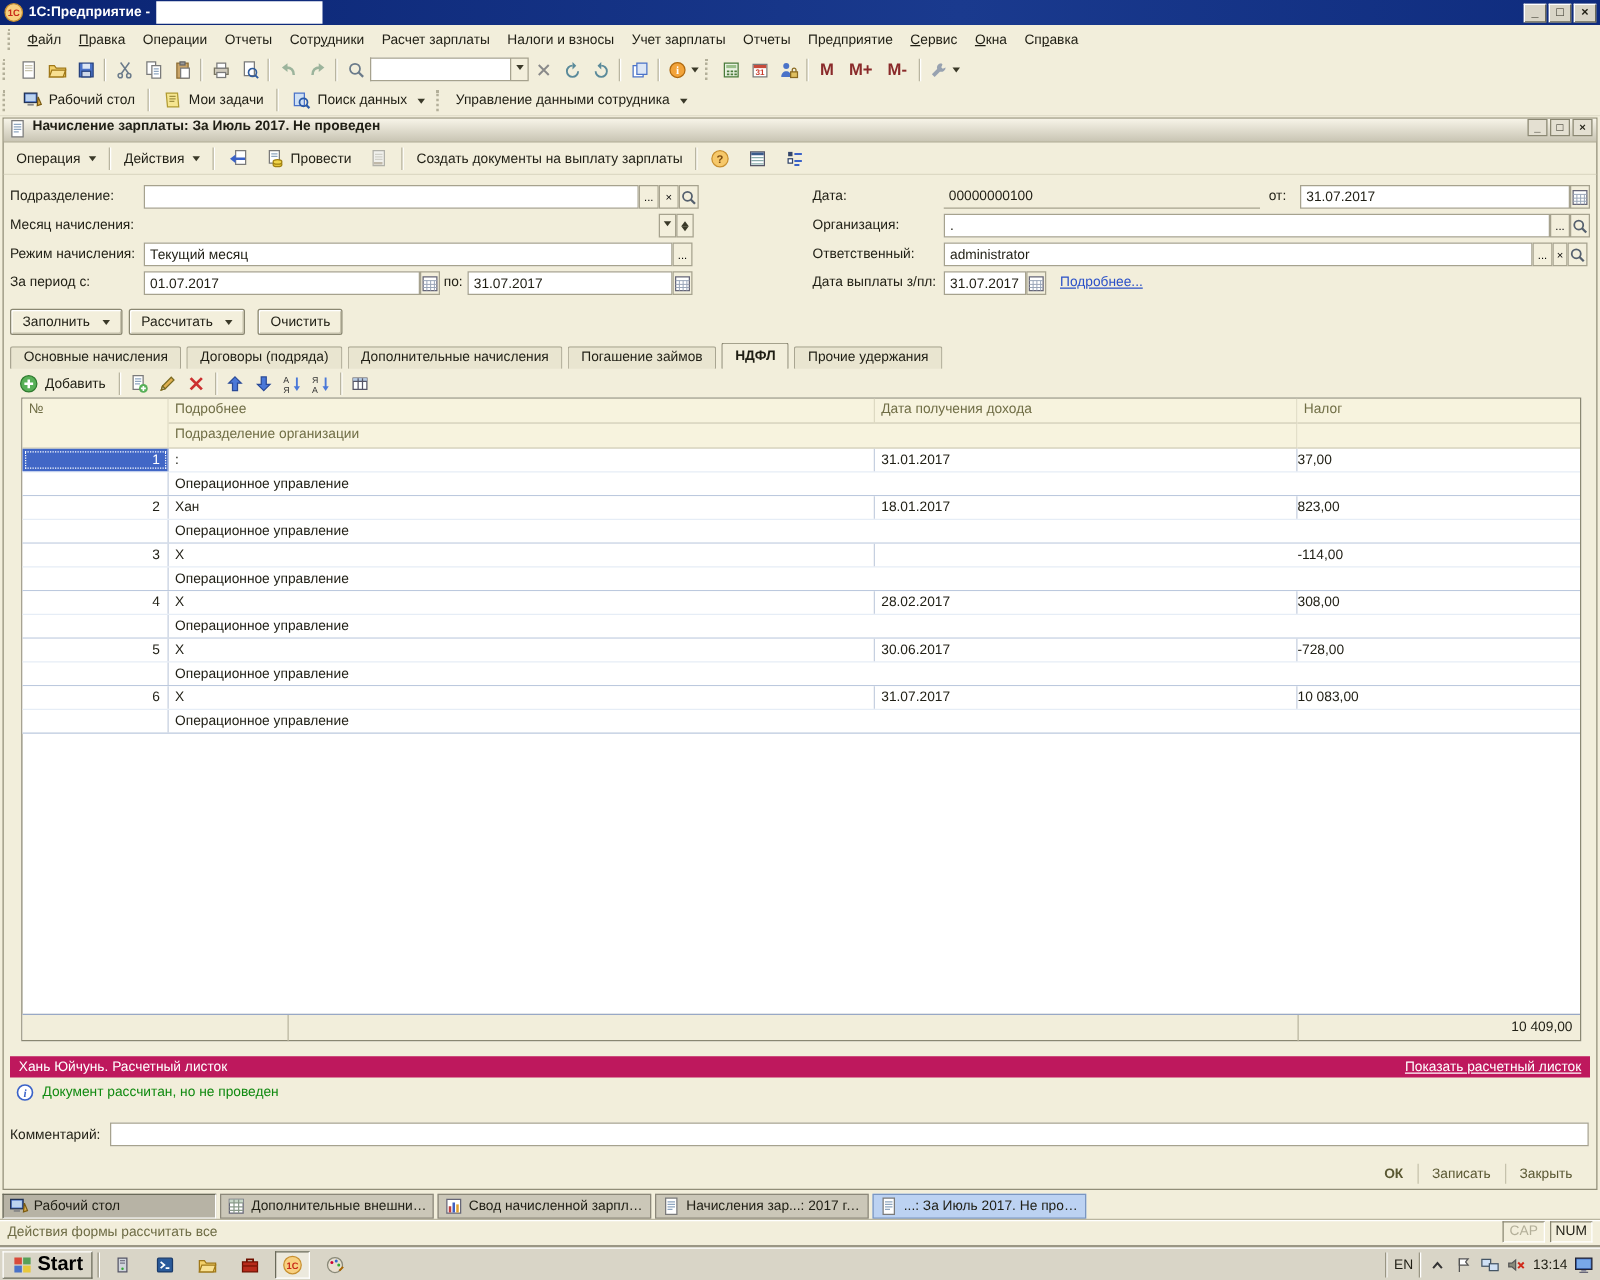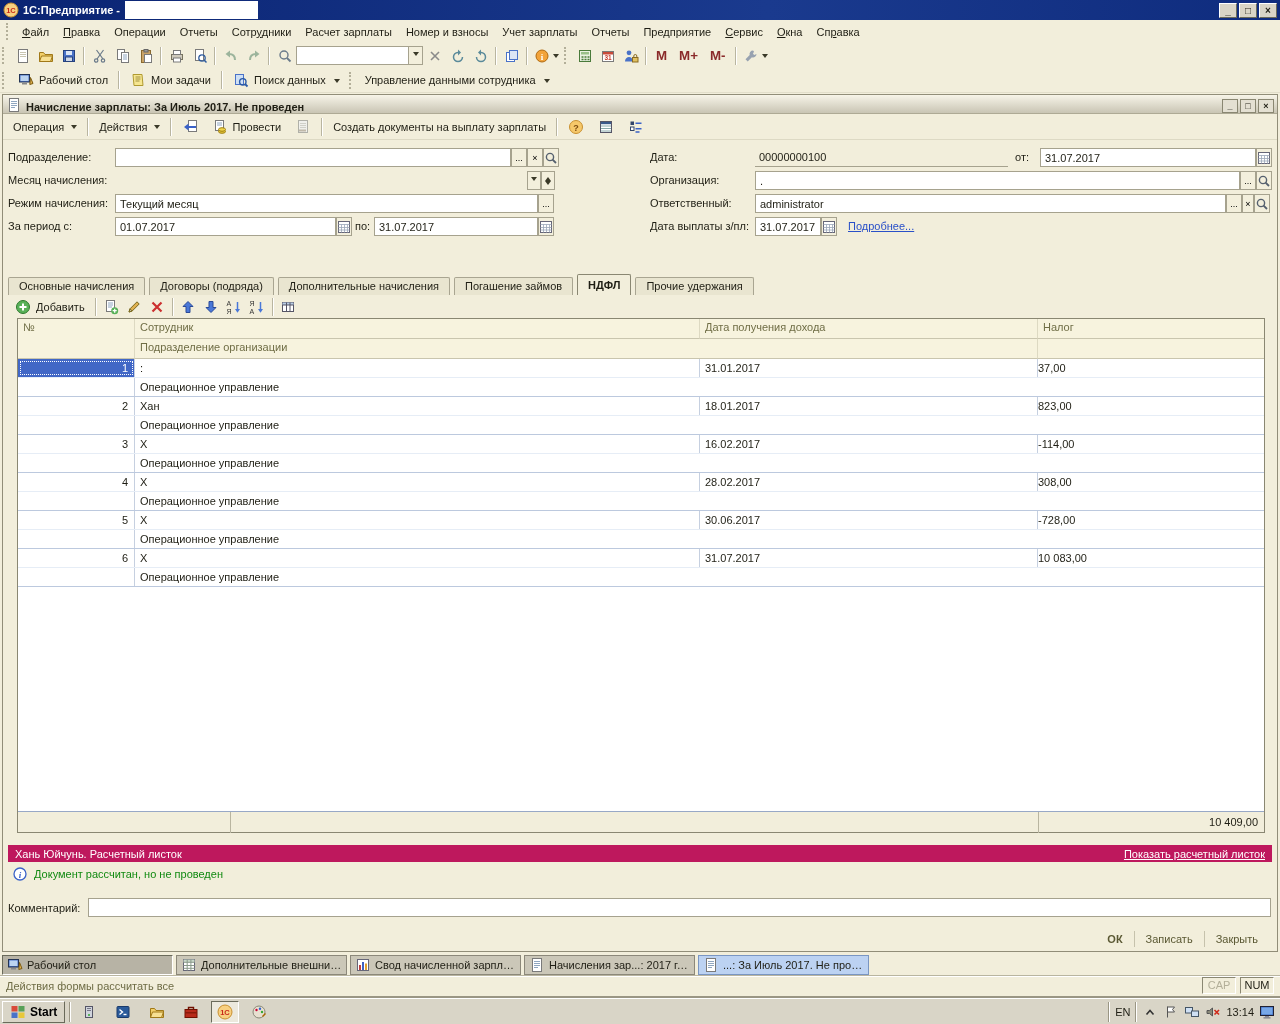--- a/index.html
+++ b/index.html
@@ -23,21 +23,21 @@
 .tbtn{min-width:23px;height:21px;display:flex;align-items:center;justify-content:center;padding:0 2px;border:1px solid transparent;background:transparent}
 .sep{width:2px;height:18px;border-left:1px solid #b9b5a0;border-right:1px solid #fff;margin:0 3px;flex:none}
 .dd{width:0;height:0;border:3px solid transparent;border-top:4px solid #3a3928;margin-left:3px;margin-top:4px}
 .combo{display:flex;align-items:center;height:19px}
 .combo input{width:112px;height:19px;border:1px solid #a6a28e;border-right:none;background:#fff;font:inherit;padding:0 3px}
 .combo .cbdd{width:15px;height:19px;border:1px solid #a6a28e;background:#f3efdc;display:flex;align-items:center;justify-content:center}
 .mbtn{font-weight:bold;color:#8a2a2a;padding:0 5px}
 .flatbtn{display:flex;align-items:center;gap:5px;height:21px;padding:0 6px;background:transparent;border:1px solid transparent;font:inherit;color:#1f1e14}
 
 .docwin{position:absolute;left:2px;top:94px;width:1276px;height:858px;border:1px solid #918d78;background:#f2eedb}
-.doctitle{height:19px;background:linear-gradient(#f7f4e8,#c9c5b4);display:flex;align-items:flex-end;gap:4px;padding:0 3px;font-weight:bold;border-bottom:1px solid #aeaa95}
+.doctitle{height:19px;background:linear-gradient(#f7f4e8,#c9c5b4);display:flex;align-items:flex-start;gap:4px;padding:0 3px;font-weight:bold;border-bottom:1px solid #aeaa95}
 .docbtns{margin-left:auto;display:flex;gap:2px}
 .dbtn{width:16px;height:14px;background:#e4e0d2;border:1px solid #8a8772;font:bold 9px "Liberation Sans",sans-serif;line-height:9px;text-align:center;padding:0;color:#1f1e14}
 .cmdbar{height:26px;display:flex;align-items:center;padding:0 3px;border-bottom:1px solid #ddd9c4}
 .cbtn{display:flex;align-items:center;gap:4px;height:22px;padding:0 6px;background:transparent;border:1px solid transparent;font:inherit;color:#1f1e14}
 
 .flabel{position:absolute;height:19px;line-height:19px;white-space:nowrap}
 .tbx{position:absolute;height:19px;border:1px solid #a6a28e;background:#fff;padding:0 4px;font:inherit;color:#1f1e14}
 .fb{position:absolute;width:16px;height:19px;border:1px solid #a6a28e;background:#f3efdc;font:9px "Liberation Sans",sans-serif;text-align:center;padding:0;display:flex;align-items:center;justify-content:center}
 .roline{position:absolute;height:19px;line-height:19px;border-bottom:1px solid #a6a28e;padding:0 4px}
 .spin{position:absolute;width:14px;height:19px;border:1px solid #a6a28e;background:#f3efdc;display:flex;flex-direction:column;align-items:center;justify-content:space-around;padding:2px 0}
@@ -82,21 +82,21 @@
 .mtab{display:flex;align-items:center;gap:4px;width:171px;height:20px;padding:0 4px;margin-right:3px;border:1px solid #8c887a;background:#cbc7b8;overflow:hidden;white-space:nowrap}
 .mtab.pressed{background:#b7b3a5;border-color:#6a6a5a #fff #fff #6a6a5a}
 .mtab.active{background:#bcd2f2;border-color:#7a96c2}
 .mtab span.lbl{overflow:hidden;text-overflow:ellipsis}
 
 .statusbar{position:absolute;left:0;top:976px;width:1280px;height:18px;border-top:1px solid #fff;box-shadow:0 -1px 0 #b9b5a0;display:flex;align-items:center;padding:0 6px;color:#6e6c45}
 .kbox{width:34px;height:17px;border:1px solid;border-color:#8a8772 #fff #fff #8a8772;text-align:center;line-height:15px;margin-left:4px;color:#1f1e14}
 .kbox.off{color:#b3af99}
 
 .taskbar{position:absolute;left:0;top:998px;width:1280px;height:26px;background:#d9d5c7;border-top:1px solid #fff;box-shadow:0 -2px 0 #9a9684;display:flex;align-items:center;padding:0 2px}
-.startbtn{display:flex;align-items:center;gap:4px;height:22px;padding:0 7px;background:#d9d5c7;border:1px solid;border-color:#fff #6a6a5a #6a6a5a #fff;font-weight:bold;font-size:12px}
+.startbtn{display:flex;align-items:center;gap:4px;height:22px;padding:0 7px;background:#d9d5c7;border:1px solid;border-color:#fff #6a6a5a #6a6a5a #fff;font-weight:bold;font-size:16px}
 .qlbtn{width:28px;height:22px;display:flex;align-items:center;justify-content:center;border:1px solid transparent;background:transparent}
 .qlbtn.active{border-color:#6a6a5a #fff #fff #6a6a5a;background:#ece9dd}
 .tray{margin-left:auto;display:flex;align-items:center;height:22px;gap:5px;padding-right:3px}
 .vsep{width:2px;height:20px;border-left:1px solid #9a9684;border-right:1px solid #fff}
 </style>
 </head>
 <body>
 
 <div id="screen">
 
@@ -118,21 +118,21 @@
 
   <div class="menubar">
       <span class="grip"></span>
       <span id="menu-items" style="display:flex">
         <span class="mitem"><u>Ф</u>айл</span>
         <span class="mitem"><u>П</u>равка</span>
         <span class="mitem">Операции</span>
         <span class="mitem">Отчеты</span>
         <span class="mitem">Сотр<u>у</u>дники</span>
         <span class="mitem">Расчет зарплаты</span>
-        <span class="mitem">Номер и взносы</span>
+        <span class="mitem">Налоги и взносы</span>
         <span class="mitem">Учет зарплаты</span>
         <span class="mitem">Отчеты</span>
         <span class="mitem">Предприятие</span>
         <span class="mitem"><u>С</u>ервис</span>
         <span class="mitem"><u>О</u>кна</span>
         <span class="mitem">Сп<u>р</u>авка</span>
       </span>
     </div>
 
   <div class="toolbar" id="toolbar1">
@@ -546,20 +546,33 @@
     <button class="fb" style="left:818px;top:122px">
         <span class="ic">
           <svg width="16" height="16" viewBox="0 0 16 16">
             <rect x="2.5" y="2.5" width="11" height="11" fill="#fff" stroke="#667"></rect>
             <path d="M2.5 5.5h11M5.5 5.5v8M8.5 5.5v8M11.5 5.5v8M2.5 8.5h11M2.5 11h11" stroke="#9aa6b8" stroke-width="0.8" fill="none"></path>
           </svg>
         </span>
       </button>
     <span class="flabel link" style="left:845px;top:122px">Подробнее...</span>
 
+    <div style="position:absolute;left:5px;top:152px;display:flex;gap:5px">
+      <button class="abtn">
+          <span>Заполнить</span>
+          <span class="dd"></span>
+        </button>
+      <button class="abtn">
+          <span>Рассчитать</span>
+          <span class="dd"></span>
+        </button>
+      <button class="abtn" style="margin-left:5px">
+          <span>Очистить</span>
+        </button>
+    </div>
 
     <div class="tabs" id="tabs">
         <div class="tab">Основные начисления</div>
         <div class="tab">Договоры (подряда)</div>
         <div class="tab">Дополнительные начисления</div>
         <div class="tab">Погашение займов</div>
         <div class="tab active">НДФЛ</div>
         <div class="tab">Прочие удержания</div>
       </div>
 
@@ -641,21 +654,21 @@
               <rect x="2.5" y="3.5" width="11" height="9" fill="#fff" stroke="#556"></rect>
               <rect x="2.5" y="3.5" width="11" height="2.5" fill="#b8cce4"></rect>
               <path d="M2.5 6h11M6.5 3.5v9M10 3.5v9" stroke="#556" fill="none"></path>
             </svg>
           </span>
         </button>
     </div>
 
     <div class="grid">
       <div class="hc" style="left:0;top:0;width:117px;height:40px">№</div>
-      <div class="hc" style="left:117px;top:0;width:565px;height:20px">Сотрудник</div>
+      <div class="hc" style="left:117px;top:0;width:565px;height:20px">Подробнее</div>
       <div class="hc" style="left:682px;top:0;width:338px;height:20px">Дата получения дохода</div>
       <div class="hc" style="left:1020px;top:0;width:226px;height:20px;border-right:none">Налог</div>
       <div class="hc" style="left:117px;top:20px;width:903px;height:20px">Подразделение организации</div>
       <div class="hc" style="left:1020px;top:20px;width:226px;height:20px;border-right:none"></div>
       <div class="rows" id="gridrows">
           <div class="trow">
             <div class="l1">
               <div class="c num sel">1</div>
               <div class="c emp"><span>:</span><span class="msk"></span></div>
               <div class="c date">31.01.2017</div>
@@ -675,21 +688,20 @@
             </div>
             <div class="l2">
               <div class="c num2"></div>
               <div class="c dept">Операционное управление</div>
             </div>
           </div>
           <div class="trow">
             <div class="l1">
               <div class="c num">3</div>
               <div class="c emp"><span>Х</span><span class="msk"></span></div>
-              <div class="c date">16.02.2017</div>
               <div class="c tax">-114,00</div>
             </div>
             <div class="l2">
               <div class="c num2"></div>
               <div class="c dept">Операционное управление</div>
             </div>
           </div>
           <div class="trow">
             <div class="l1">
               <div class="c num">4</div>

